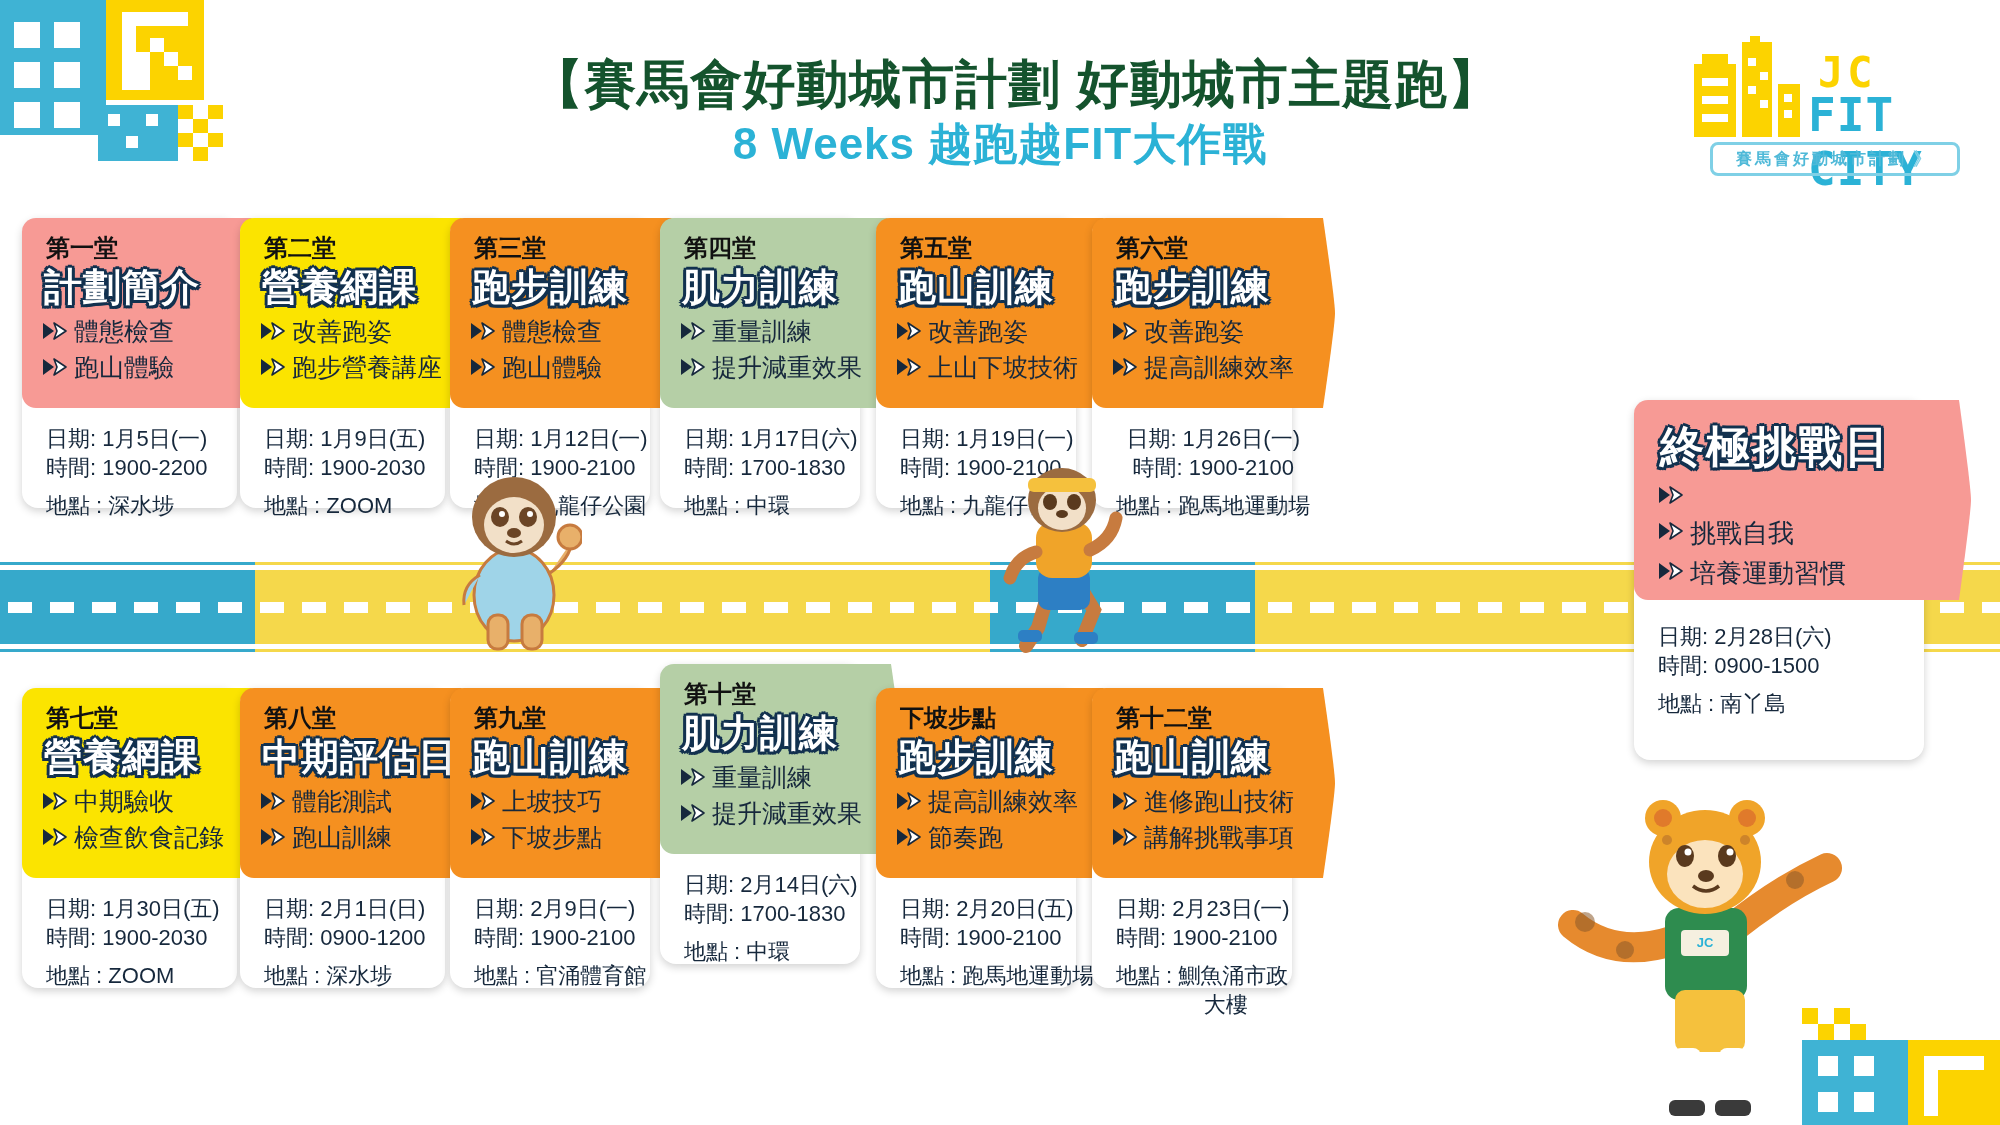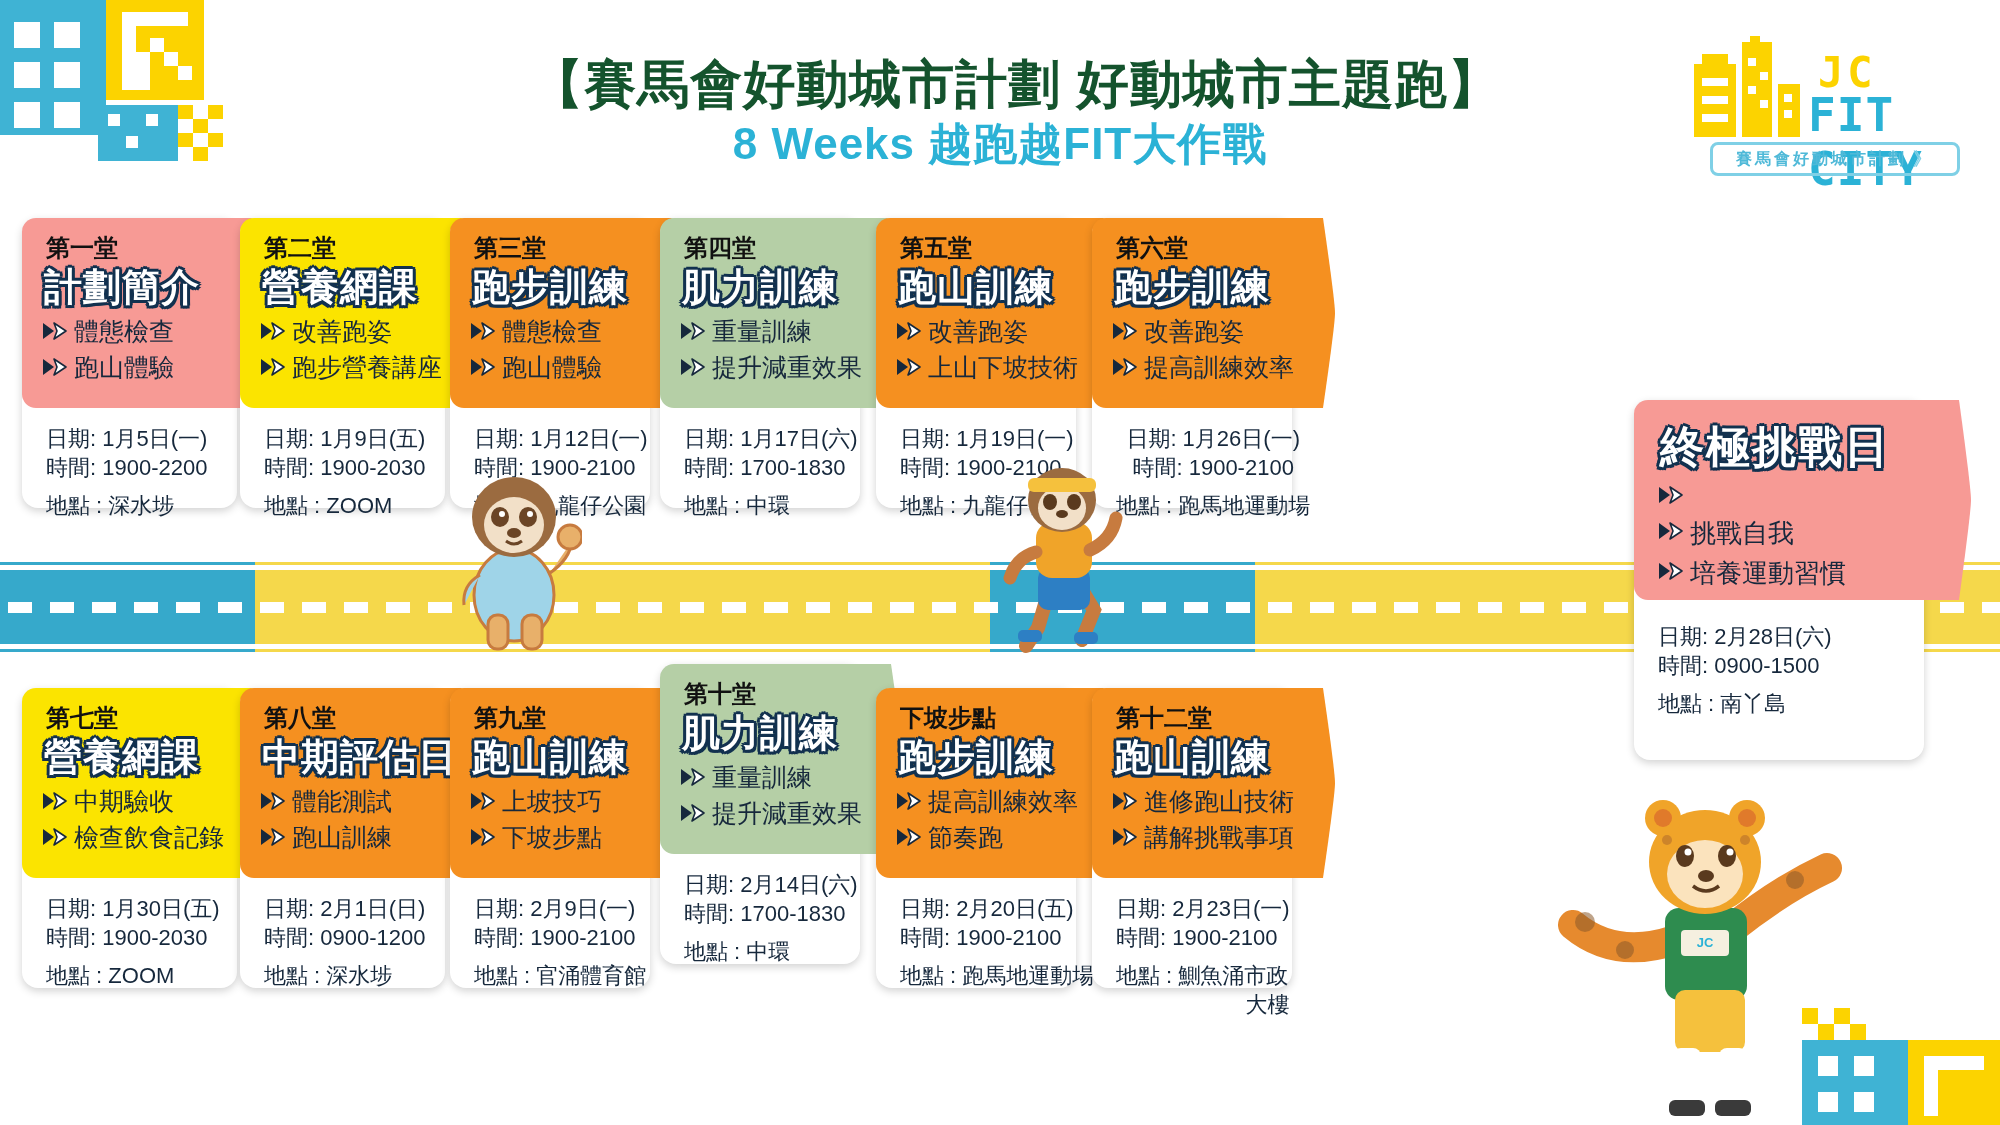--- a/index.html
+++ b/index.html
@@ -650,21 +650,21 @@
                 <path d="M12 2 L24 10 L12 18 L15 10 Z" fill="#ffffff" stroke="#16283c" stroke-width="1.6" stroke-linejoin="round"></path>
               </svg>
             </span>
             <span>講解挑戰事項</span>
           </div>
         </div>
         <div class="meta" style="top: 206px;">
           <div>日期: 2月23日(一)</div>
           <div>時間: 1900-2100</div>
           <div class="loc">地點 : 鰂魚涌市政</div>
-          <div class="loc2" style="padding-left: 46px; text-align: right;">大樓</div>
+          <div class="loc2" style="padding-left: 46px;">大樓</div>
         </div>
       </div>
       <div class="card final" style="left: 1634px; top: 400px; width: 336px; height: 360px;">
         <div class="card-body" style="width: 290px; height: 360px;"></div>
         <div class="banner" style="width: 290px; height: 200px; background: rgb(247, 154, 149);"></div>
         <div style="position: absolute; left: 289px; top: 0px; width: 48px; height: 200px;"><svg width="48" height="200" viewBox="0 0 48 200">
             <path d="M0 0 L36 0 Q48 88 48 100 Q48 112 36 200 L0 200 Z" fill="#f79a95"></path>
           </svg></div>
         <div class="lesson-title" style="top: 18px;">終極挑戰日</div>
         <div class="bullets" style="top: 78px;">

